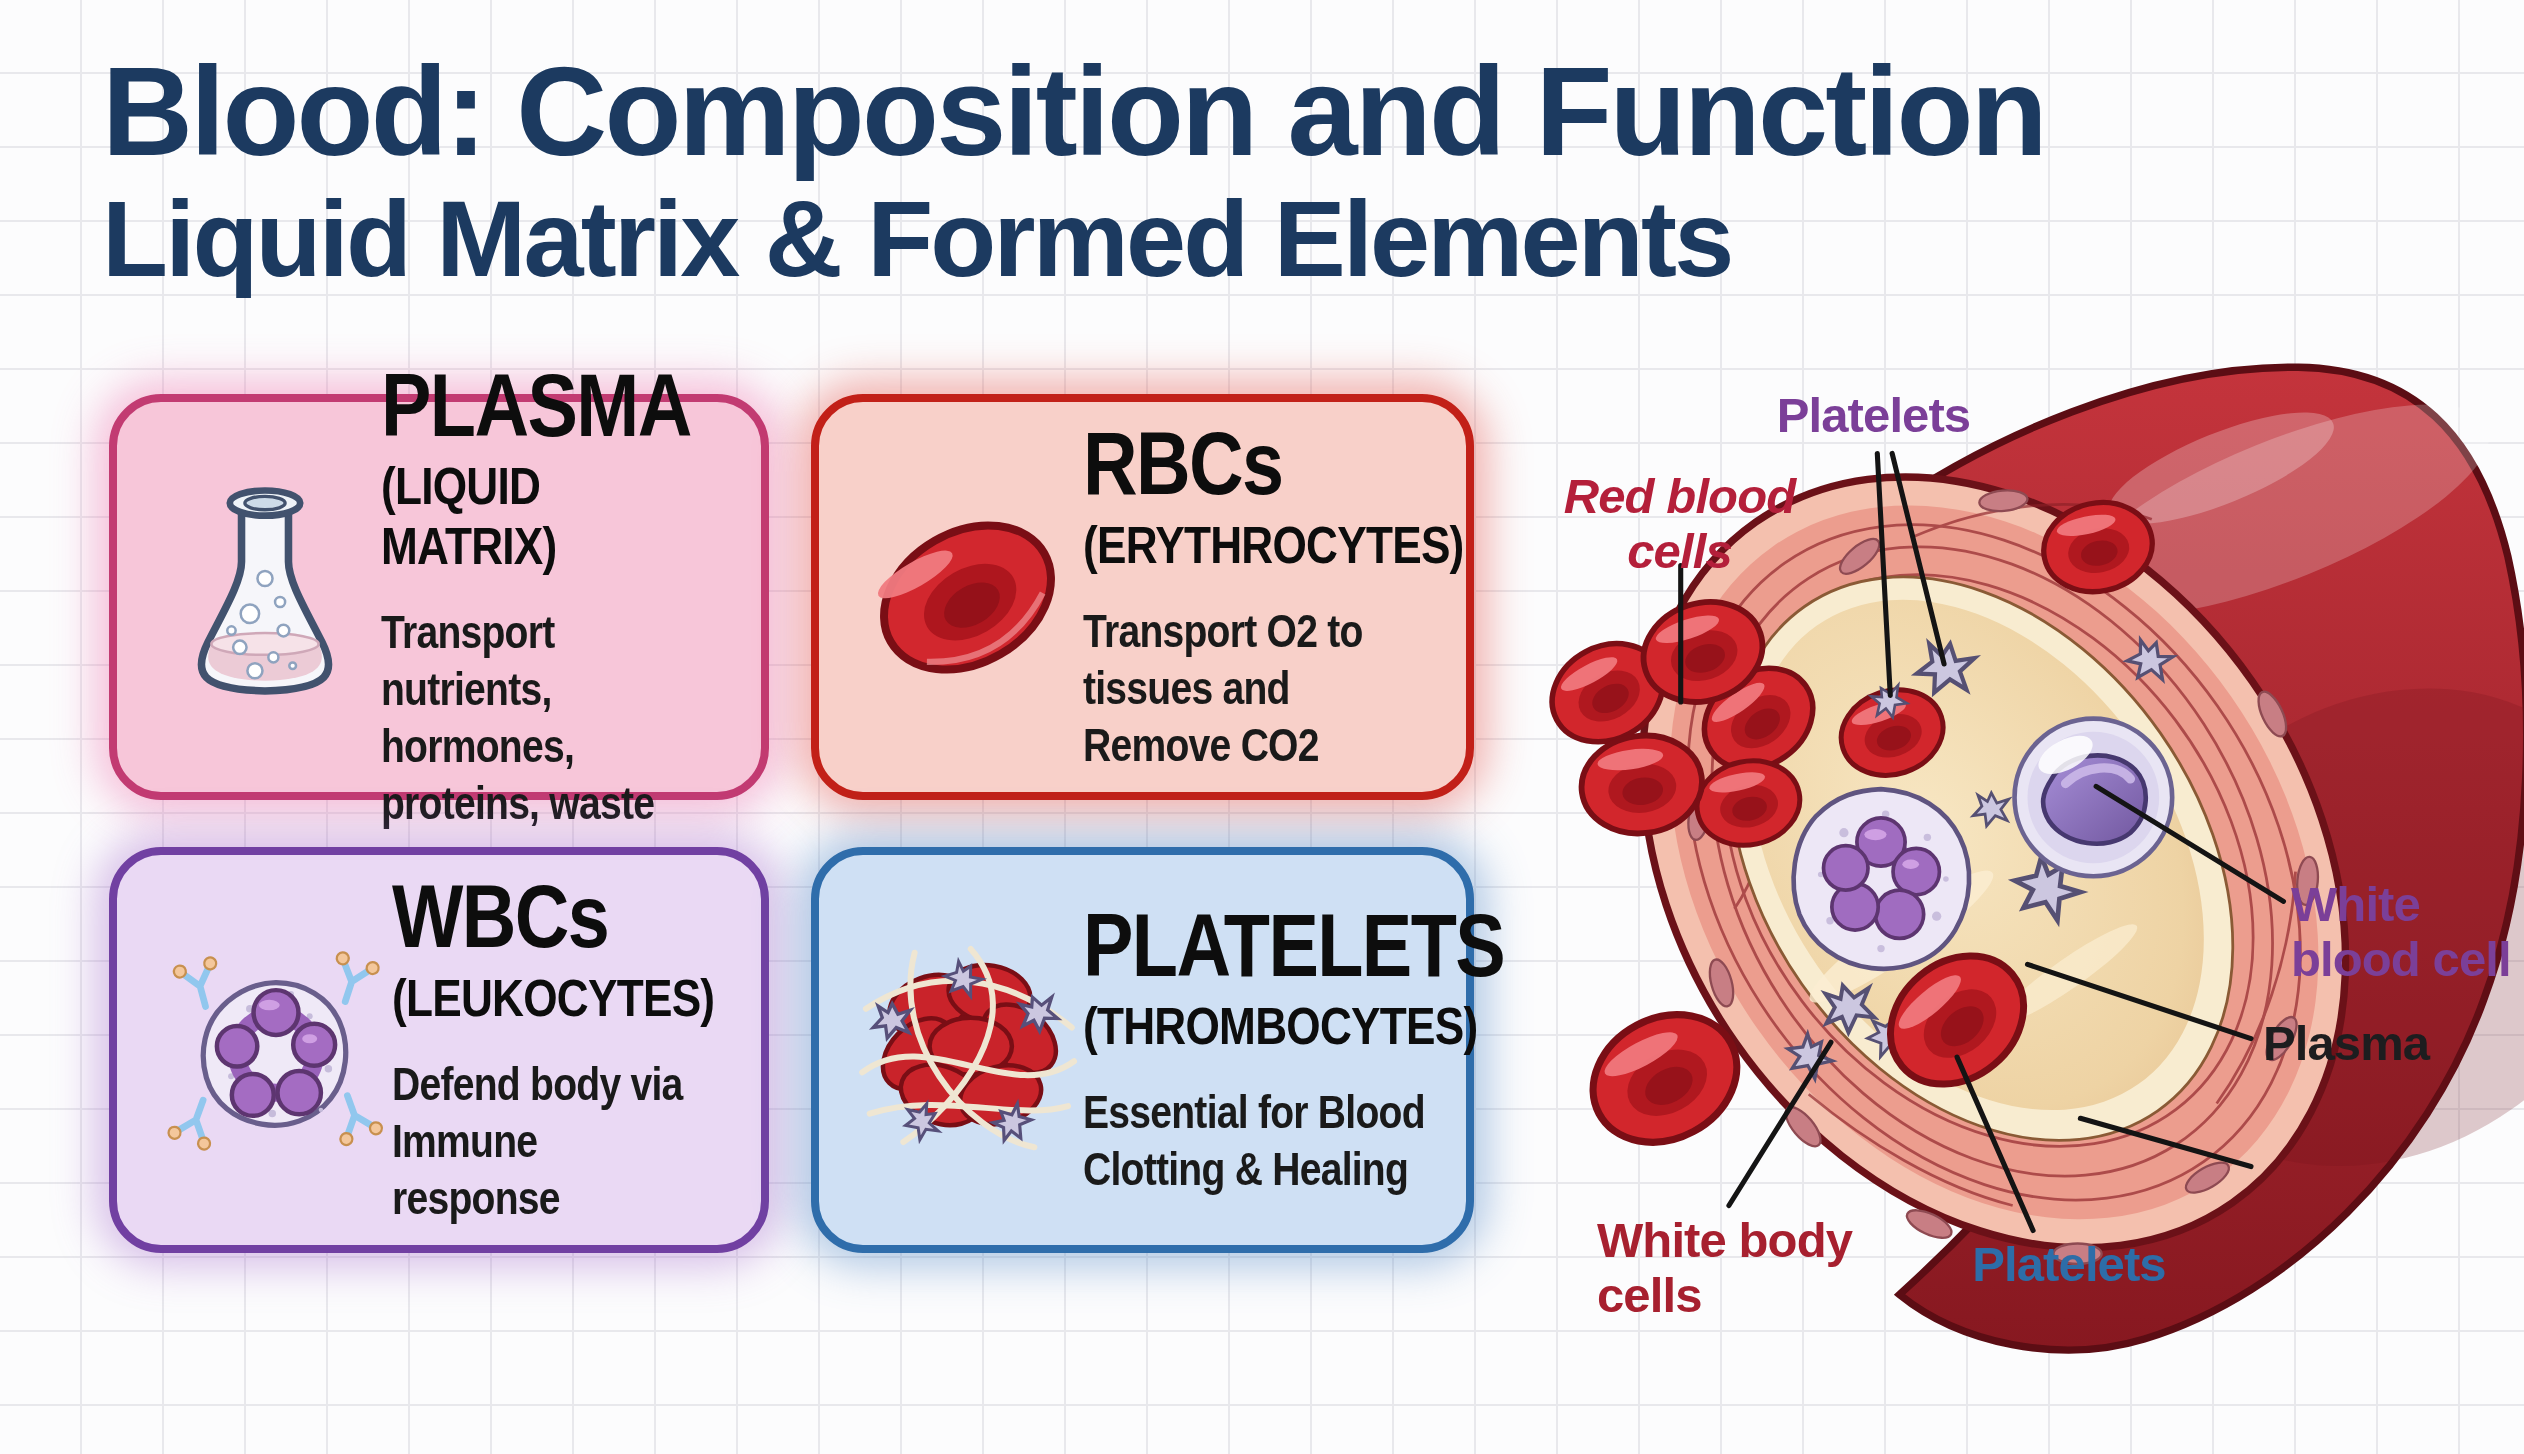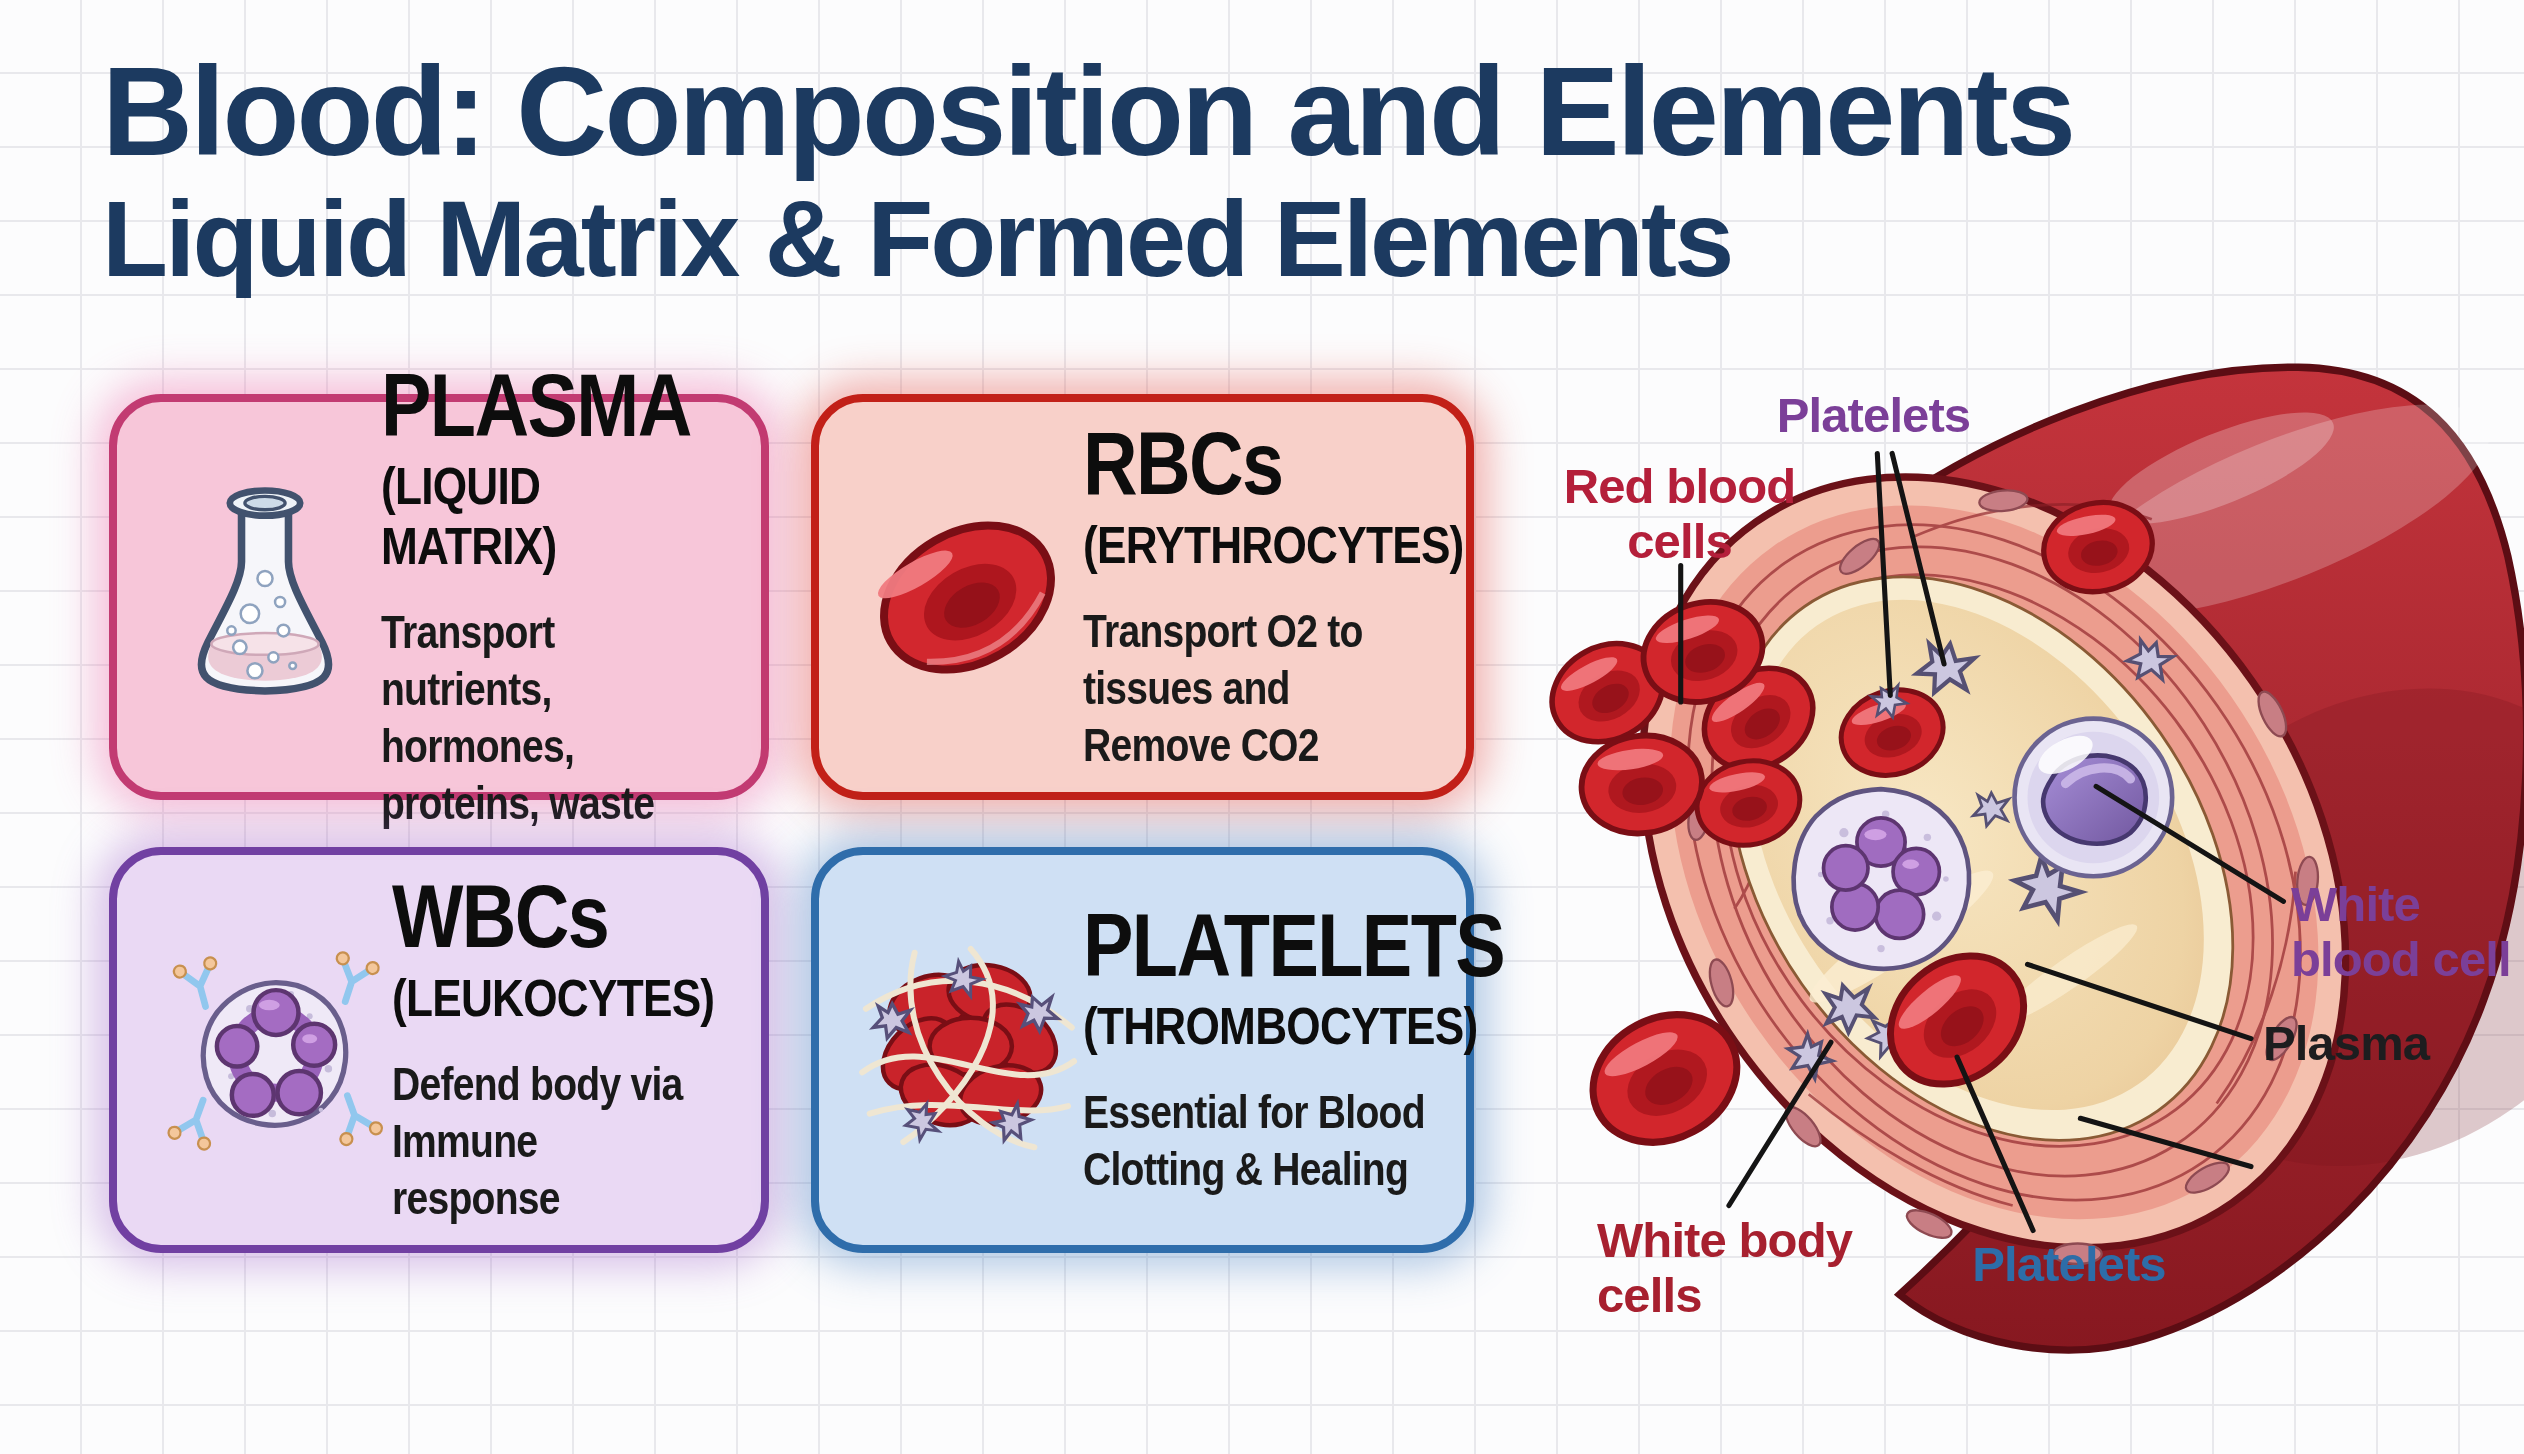--- a/index.html
+++ b/index.html
@@ -23,35 +23,35 @@
   .card-platelets{left:811px;top:847px;width:663px;height:406px;box-shadow:0 0 43px 13px rgba(77,134,197,.45);}
   .card-icon{flex:0 0 232px;display:flex;align-items:center;justify-content:center;}
   .card-text{flex:1;transform:scaleX(.85);transform-origin:left center;width:118%;}
   .card-title{font-size:89px;font-weight:bold;color:#0d0d0d;letter-spacing:-1.9px;line-height:.98;}
   .card-subtitle{font-size:52px;font-weight:bold;color:#0d0d0d;letter-spacing:-0.9px;margin-top:7.4px;}
   .card-desc{font-size:46px;font-weight:bold;color:#1a1a1a;letter-spacing:-0.9px;line-height:1.24;margin-top:28px;white-space:pre-line;}
   
   .dlabel{position:absolute;font-weight:bold;font-size:49px;line-height:1.12;letter-spacing:-0.9px;white-space:pre-line;}
   .dlabel.center{text-align:center;}
   .lbl-platelets-top   {left:1753px;top:388px;width:241px;}
-  .lbl-red-blood-cells {left:1531px;top:459px;width:297px;}
+  .lbl-red-blood-cells {left:1531px;top:469px;width:297px;font-style:italic;}
   .lbl-white-blood-cell{left:2291px;top:877px;width:241px;}
   .lbl-plasma          {left:2263px;top:1016px;width:241px;}
   .lbl-blood-vessel    {left:2263px;top:1137px;width:241px;}
   .lbl-white-blood-cells{left:1597px;top:1213px;width:297px;}
   .lbl-platelets-bottom{left:1953px;top:1237px;width:232px;}
   .diagram-svg{position:absolute;left:0;top:0;width:2525px;height:1454px;}
 </style>
 </head>
 <body>
 
 <div class="canvas">
 
   <div class="title-block">
-    <div class="title-line1" style="color: rgb(28, 58, 96);">Blood: Composition and Elements</div>
+    <div class="title-line1" style="color: rgb(28, 58, 96);">Blood: Composition and Function</div>
     <div class="title-line2" style="color: rgb(28, 58, 96);">Liquid Matrix &amp; Formed Elements</div>
   </div>
 
   <div class="card card-plasma" style="background: rgb(247, 198, 217); border-color: rgb(194, 59, 114);">
     <div class="card-icon">
       <svg width="218" height="260" viewBox="0 0 260 300">
         <path d="M102,40 L102,108 C102,132 80,168 62,204 C44,240 52,260 130,262 C208,260 216,240 198,204 C180,168 158,132 158,108 L158,40 Z" fill="#f5f9fc" fill-opacity=".95" stroke="#42526e" stroke-width="9" stroke-linejoin="round"></path>
         <path d="M66,206 C96,188 164,188 194,206 C204,228 198,248 130,250 C62,248 56,228 66,206 Z" fill="#eccbd6"></path>
         <ellipse cx="130" cy="206" rx="64" ry="13" fill="#f6e2e8" stroke="#cfa8b8" stroke-width="3"></ellipse>
         <g fill="#ffffff" stroke="#8fa3bf" stroke-width="3">

